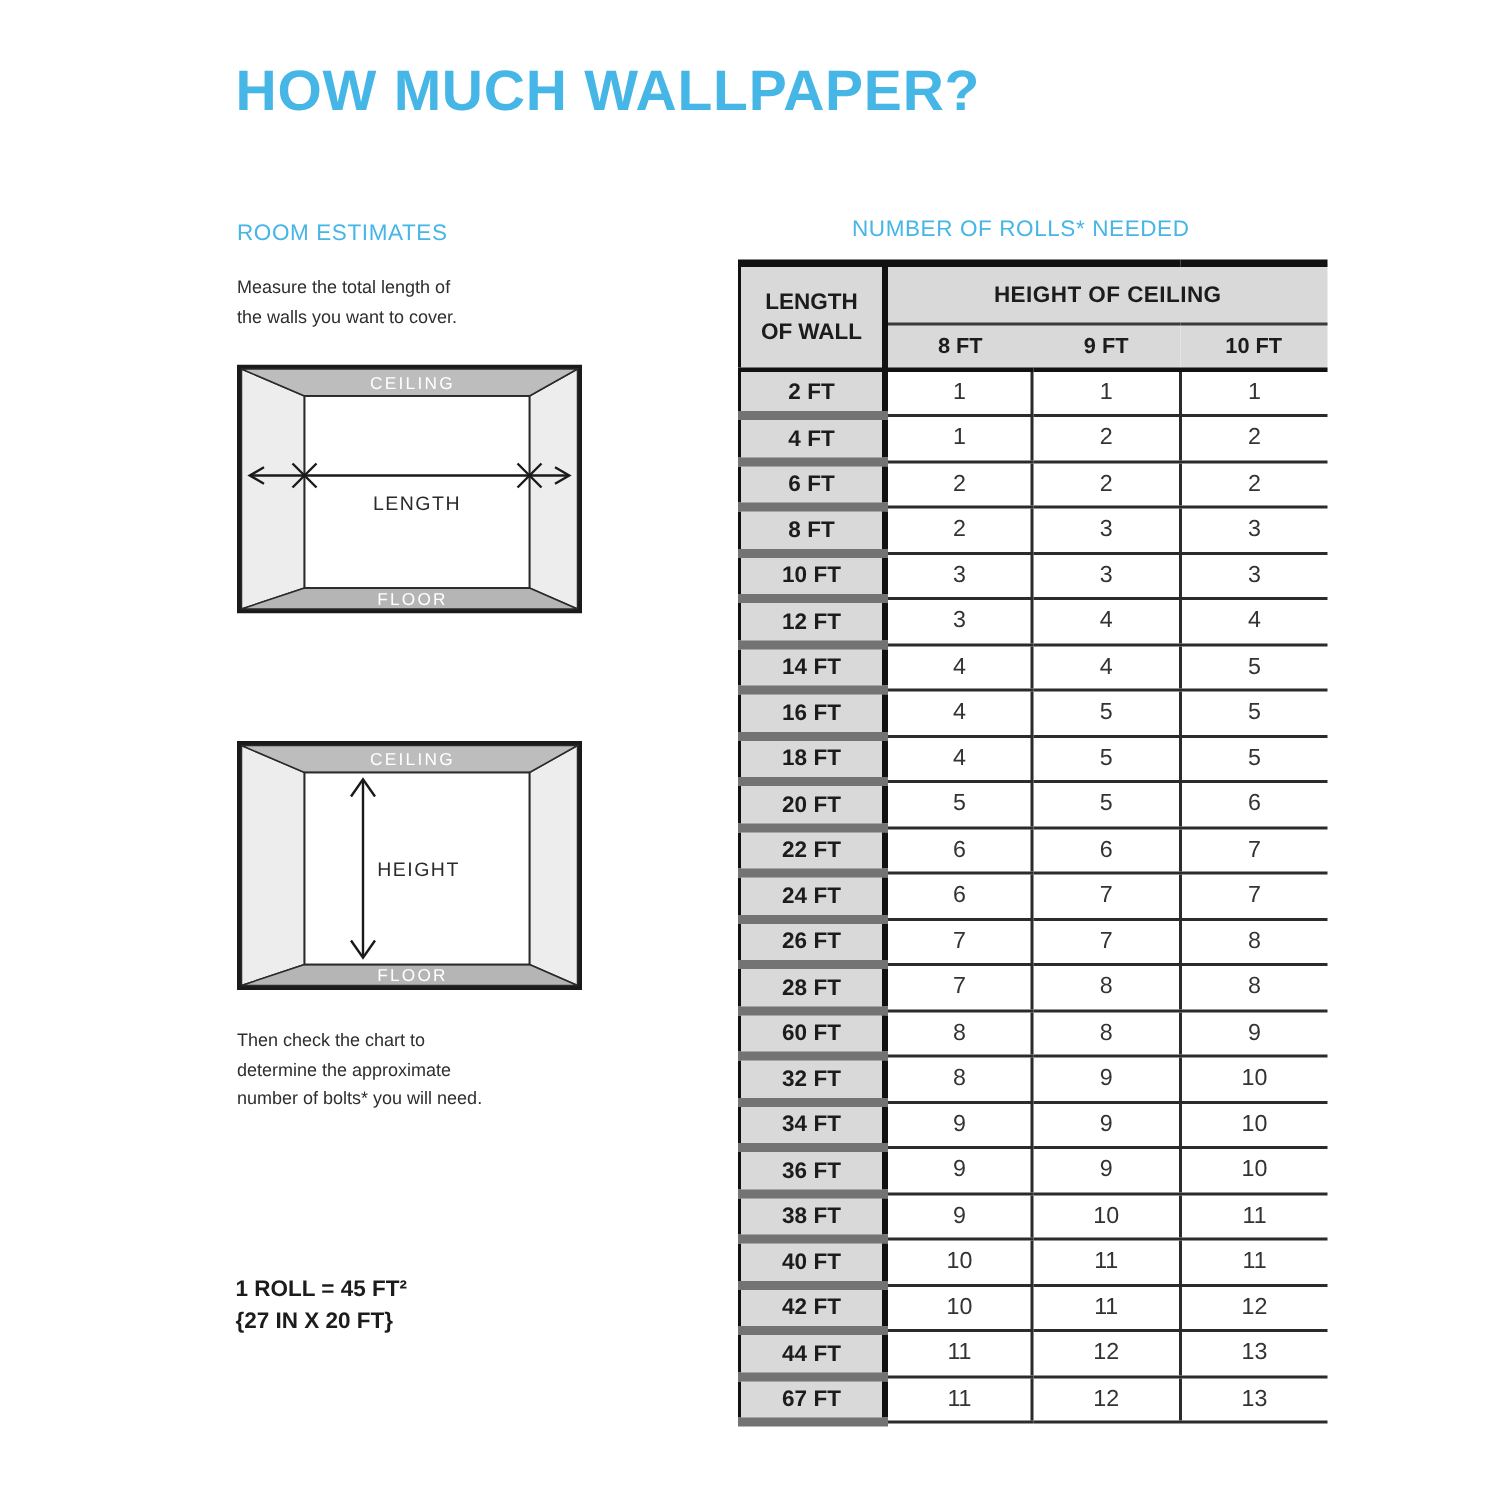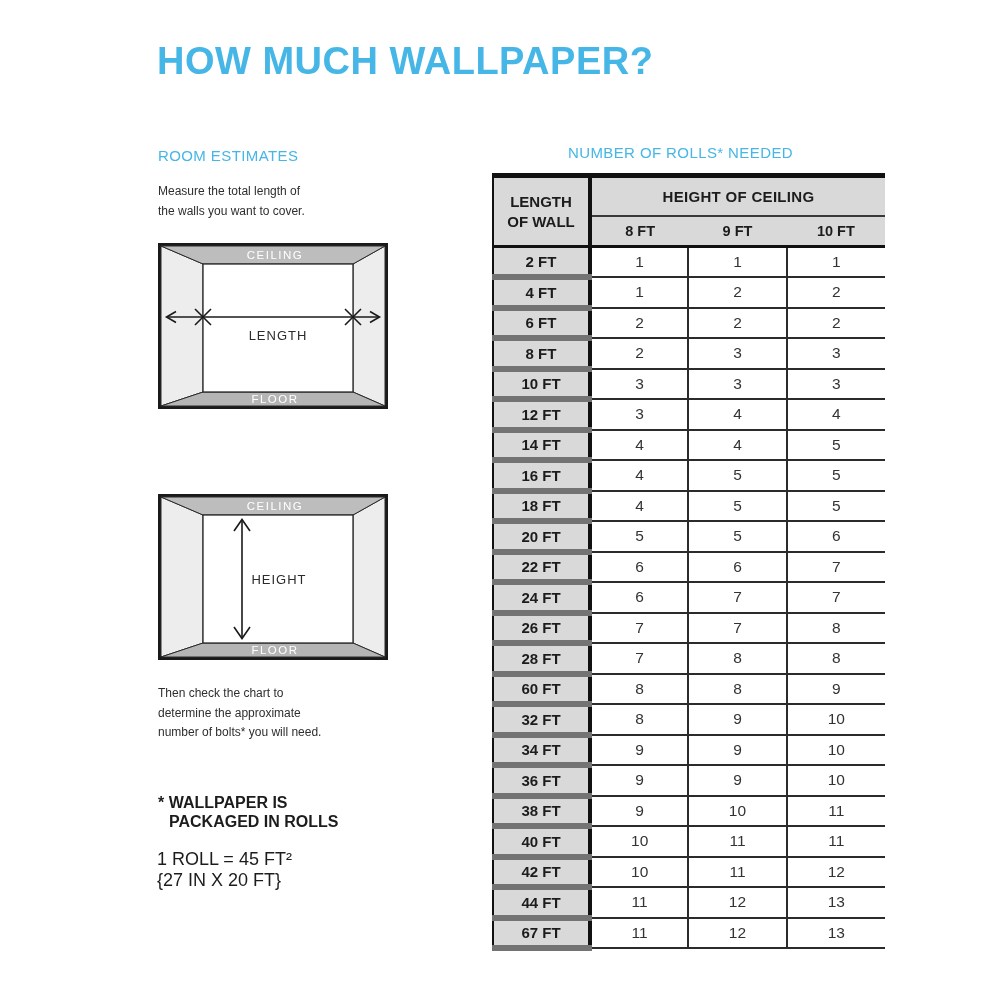--- a/index.html
+++ b/index.html
@@ -39,21 +39,21 @@
   .diagram-height{top:494px;}
   svg text{font-family:"Liberation Sans","DejaVu Sans",sans-serif;}
 
   .footnote{
     position:absolute;left:158px;top:793px;margin:0;
     font-size:16px;font-weight:bold;line-height:19px;color:#1c1c1c;
   }
   .footnote .fn2{padding-left:11px;}
   .roll-info{
     position:absolute;left:157px;top:849px;margin:0;
-    font-size:18px;font-weight:normal;line-height:21px;color:#1c1c1c;
+    font-size:15px;font-weight:bold;line-height:21px;color:#1c1c1c;
     white-space:pre-line;
   }
 
   .table-section{position:absolute;left:476px;top:144px;width:393px;padding-left:16px;}
   .table-heading{text-align:center;margin:0 0 12px 0;}
 
   table.rolls{
     width:393px;border-collapse:collapse;table-layout:fixed;
   }
   table.rolls th,table.rolls td{padding:0;text-align:center;vertical-align:middle;}
@@ -142,21 +142,20 @@
       <path d="M76,37 L84,25.5 L92,37"></path>
       <path d="M76,133 L84,144.5 L92,133"></path>
     </g>
     <text x="121" y="90" text-anchor="middle" font-size="13" letter-spacing="1" fill="#2b2b2b">HEIGHT</text>
   </svg>
 
   <p class="para para-chart">Then check the chart to
 determine the approximate
 number of bolts* you will need.</p>
 
-  <p class="footnote"><span class="fn1">* WALLPAPER IS</span><br><span class="fn2">PACKAGED IN ROLLS</span></p>
 
   <p class="roll-info">1 ROLL = 45 FT²
 {27 IN X 20 FT}</p>
 
   <div class="table-section">
     <h2 class="blue-subhead table-heading">NUMBER OF ROLLS* NEEDED</h2>
     <table class="rolls">
       <thead>
         <tr>
           <th class="corner" rowspan="2">LENGTH

